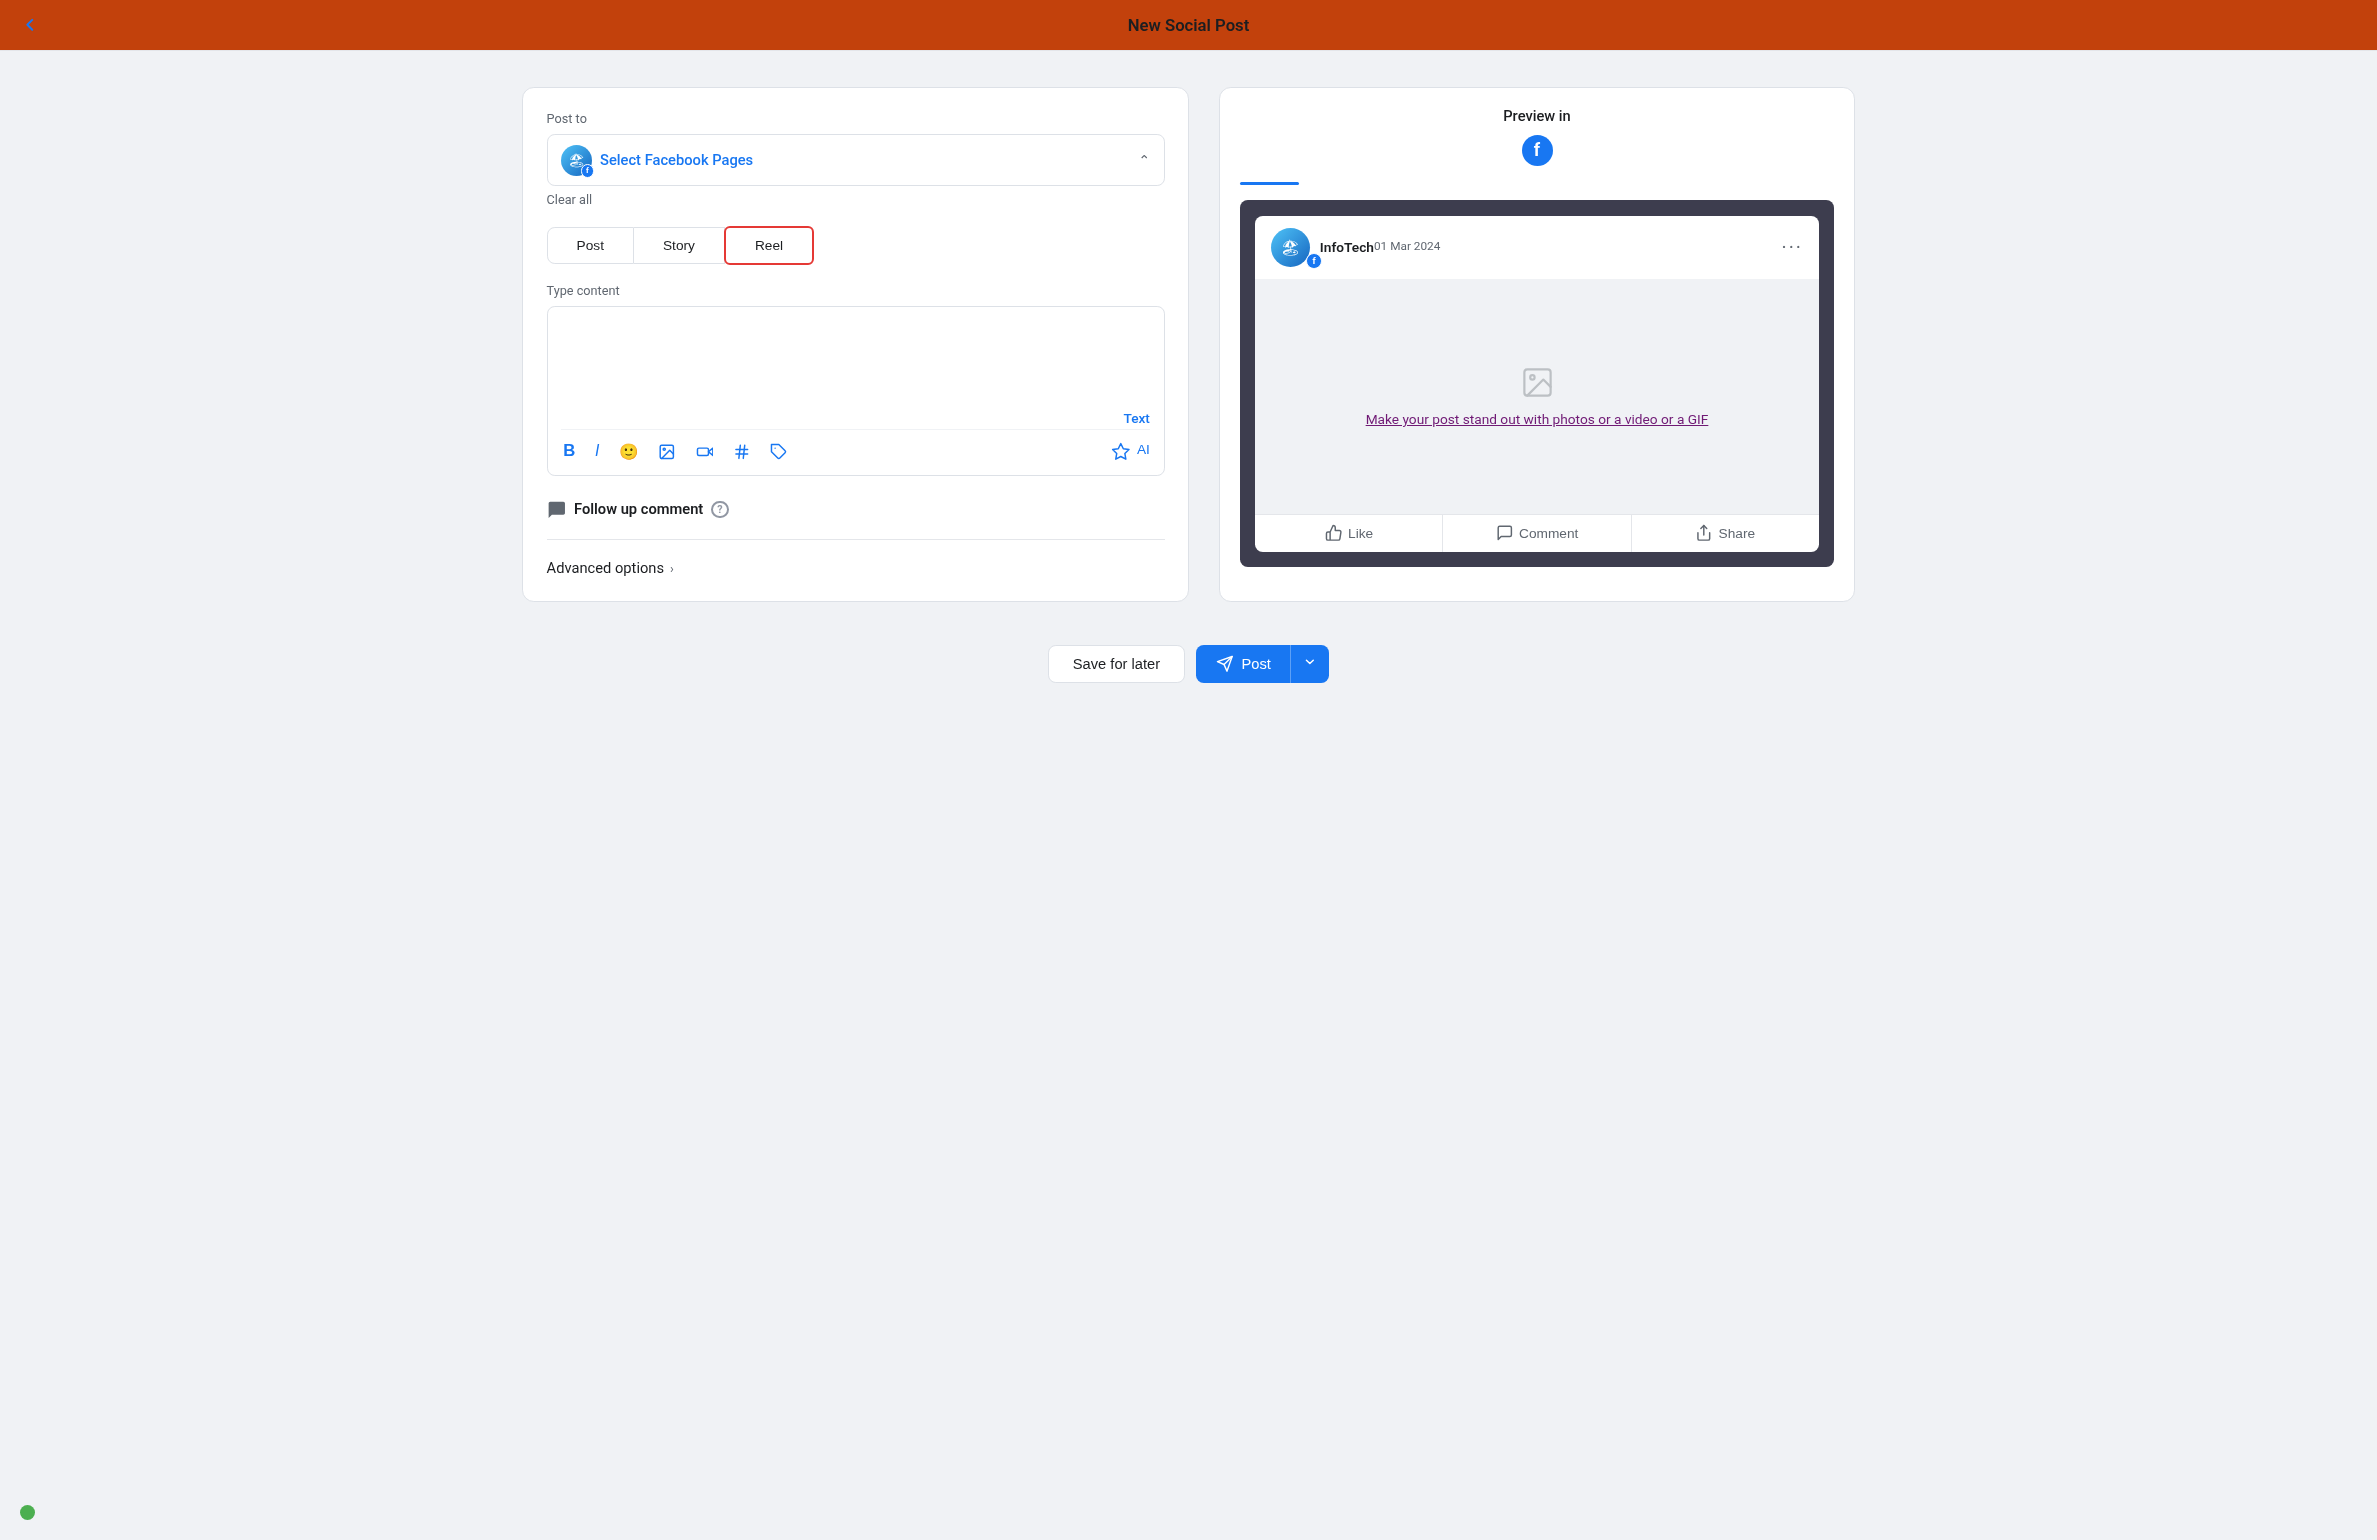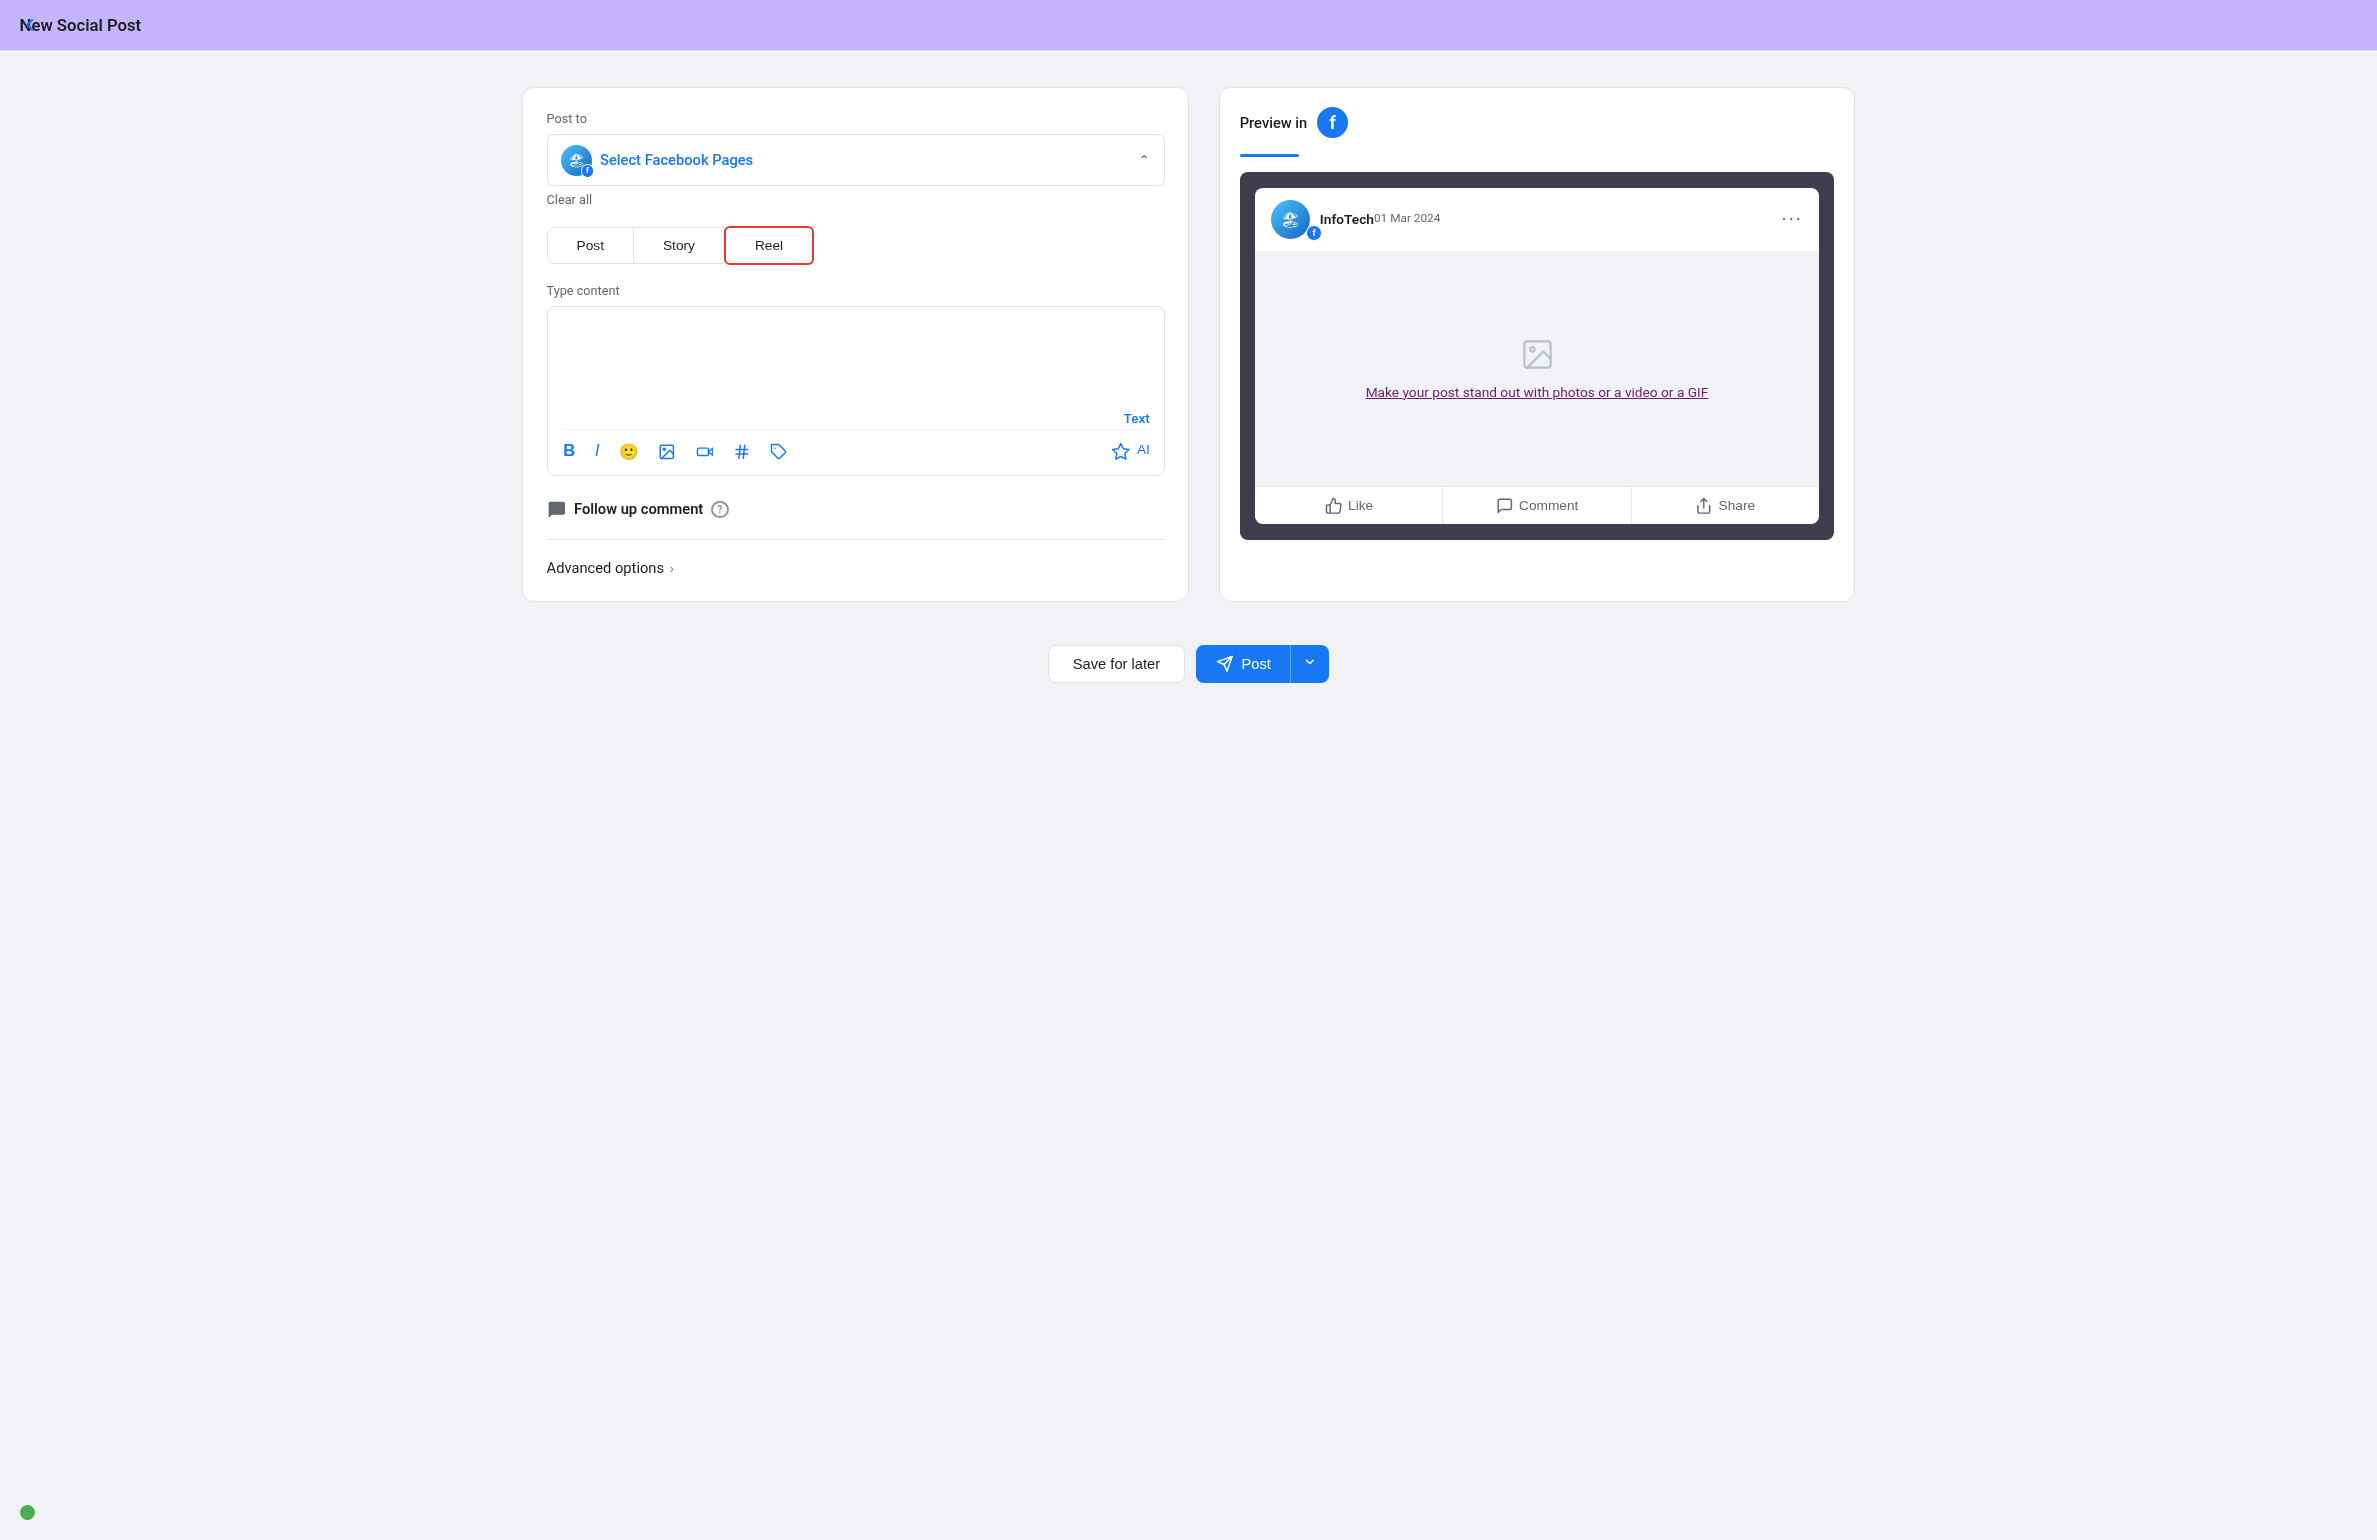--- a/index.html
+++ b/index.html
@@ -4,26 +4,26 @@
   <style>
     * { box-sizing: border-box; margin: 0; padding: 0; }
     body {
       font-family: -apple-system, BlinkMacSystemFont, 'Segoe UI', Roboto, sans-serif;
       background: #f0f2f5;
       min-height: 100vh;
     }
 
     
     .header {
-      background: #c4b5fd;
+      background: #c2410c;
       border-bottom: 1px solid #e4e6ea;
       height: 51px;
       display: flex;
       align-items: center;
-      justify-content: flex-start;
+      justify-content: center;
       position: relative;
       padding: 0 19.6px;
     }
     .header-back {
       position: absolute;
       left: 19.6px;
       cursor: pointer;
       color: #1877f2;
       font-size: 19.6px;
       display: flex;
@@ -320,20 +320,21 @@
       background: #fff;
       border-radius: 11.8px;
       padding: 19.6px;
       border: 1px solid #dde1e7;
     }
     .preview-header {
       display: flex;
       align-items: center;
       gap: 9.8px;
       margin-bottom: 15.7px;
+      flex-direction: column;
     }
     .preview-label {
       font-size: 14.7px;
       font-weight: 500;
       color: #1c1e21;
     }
     .fb-icon-circle {
       width: 31px;
       height: 31px;
       border-radius: 50%;

